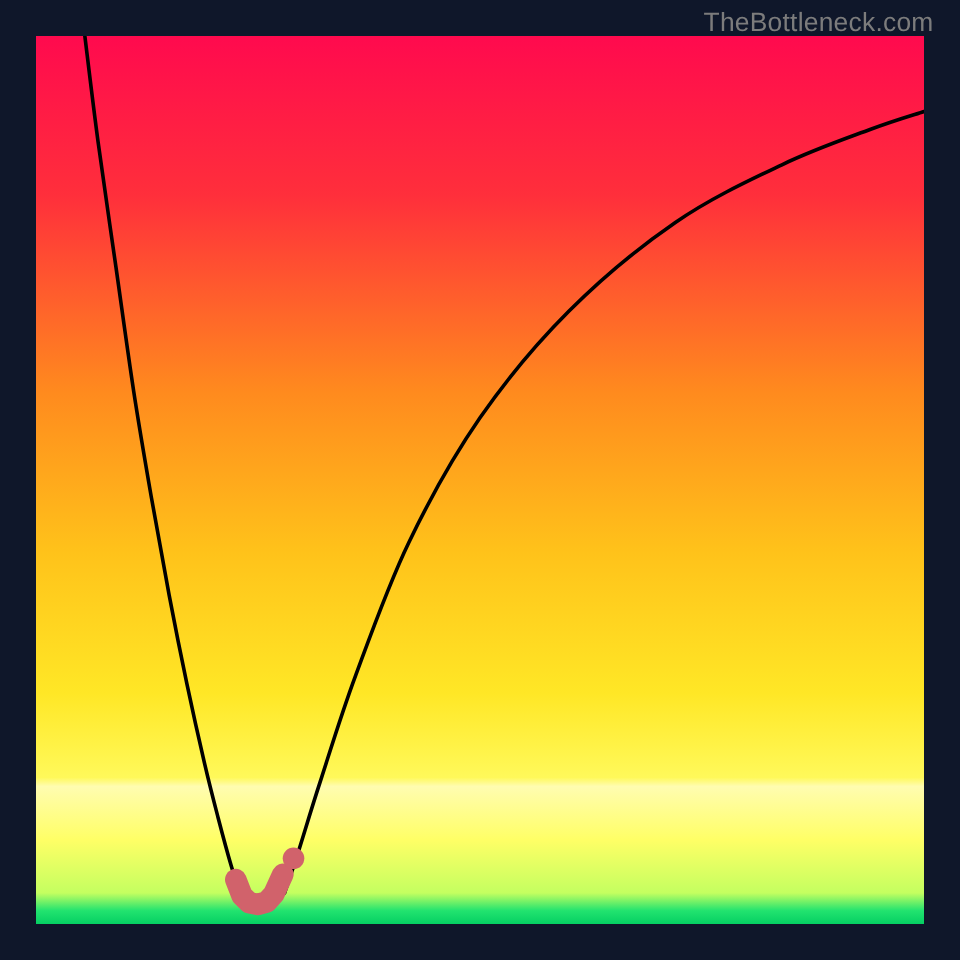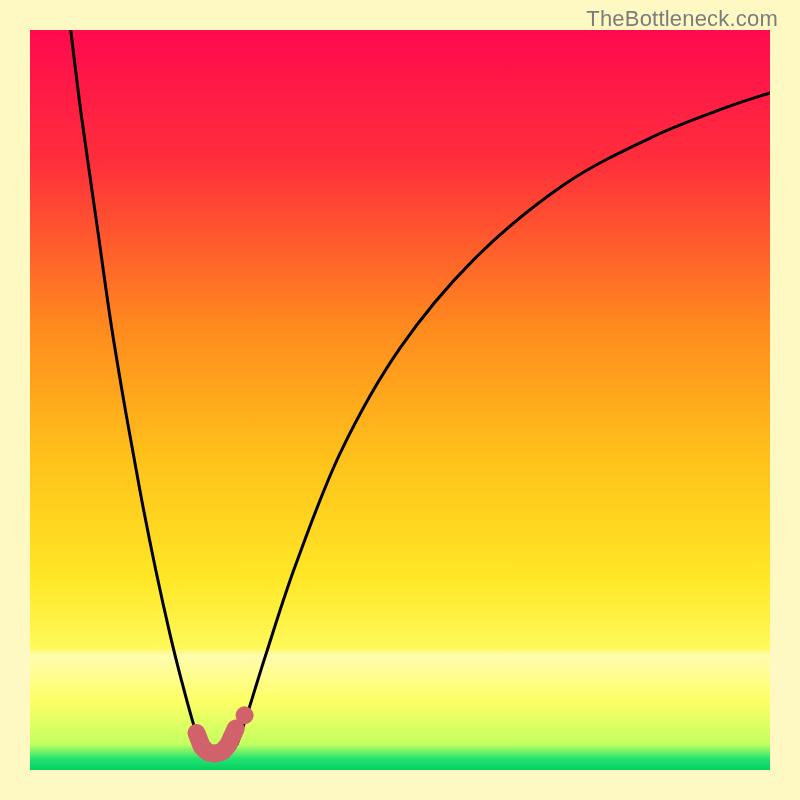--- a/index.html
+++ b/index.html
@@ -7,21 +7,21 @@
     padding: 0;
     width: 800px;
     height: 800px;
     background: #000;
     overflow: hidden;
   }
   .frame {
     position: relative;
     width: 800px;
     height: 800px;
-    background: #fef9c3;
+    background: #0f172a;
   }
   .plot {
     position: absolute;
     left: 30px;
     top: 30px;
     width: 740px;
     height: 740px;
     overflow: hidden;
   }
   .gradient {

